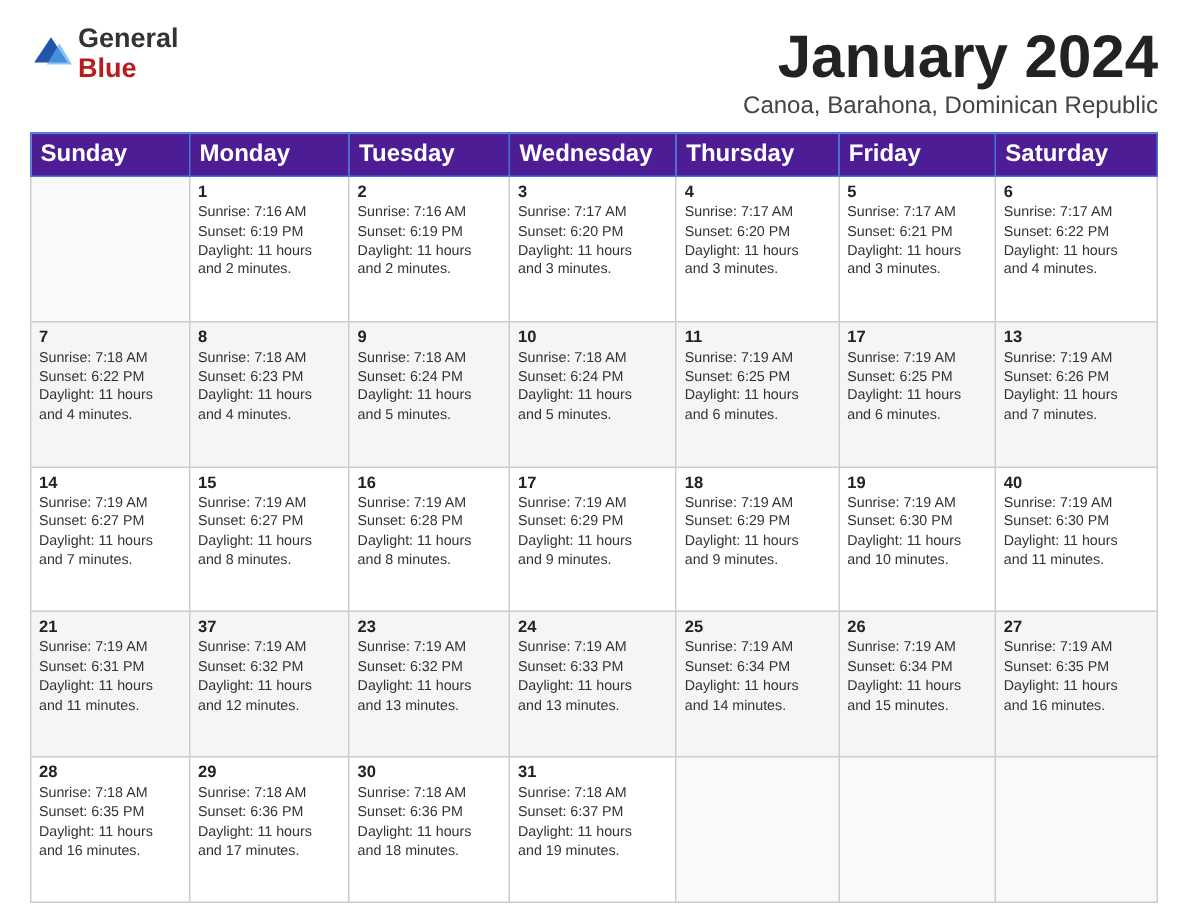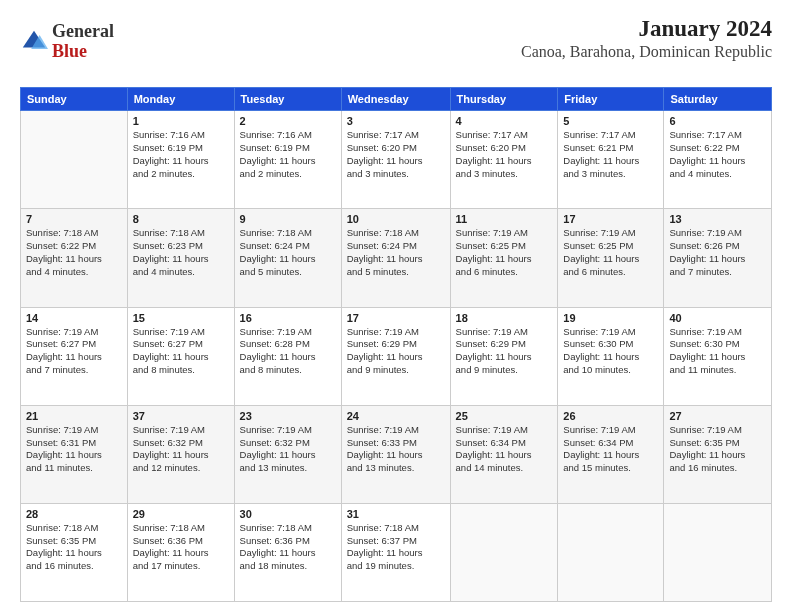--- a/index.html
+++ b/index.html
@@ -13,23 +13,22 @@
     .page {
       width: 792px;
       height: 612px;
       padding: 16px 20px 10px 20px;
       display: flex;
       flex-direction: column;
     }
     .header {
       display: flex;
       justify-content: space-between;
-      align-items: flex-end;
-      margin-bottom: 26px;
-      font-family: Liberation Serif, serif;
+      align-items: flex-start;
+      margin-bottom: 8px;
     }
     .logo {
       display: flex;
       align-items: center;
       gap: 4px;
     }
     .logo-text {
       display: flex;
       flex-direction: column;
       line-height: 1.1;
@@ -45,43 +44,43 @@
       color: #b91c1c;
     }
     .logo-icon {
       width: 28px;
       height: 28px;
     }
     .title-block {
       text-align: right;
     }
     .main-title {
-      font-size: 23px;
+      font-size: 40px;
       font-weight: bold;
       color: #222;
       line-height: 1.1;
     }
     .subtitle {
       font-size: 16px;
       color: #444;
       margin-top: 2px;
     }
     .calendar {
       width: 100%;
       flex: 1;
       border-collapse: collapse;
       border: 1px solid #ccc;
       font-size: 10px;
     }
     .calendar thead tr th {
-      background-color: #1d4ed8;
+      background-color: #4c1d95;
       color: #fff;
       text-align: left;
       padding: 5px 6px;
-      font-size: 11px;
+      font-size: 16px;
       font-weight: bold;
       border: 1px solid #4477dd;
     }
     .calendar tbody tr td {
       border: 1px solid #ccc;
       vertical-align: top;
       padding: 4px 5px;
       width: 113px;
       height: 80px;
       background: #fff;

